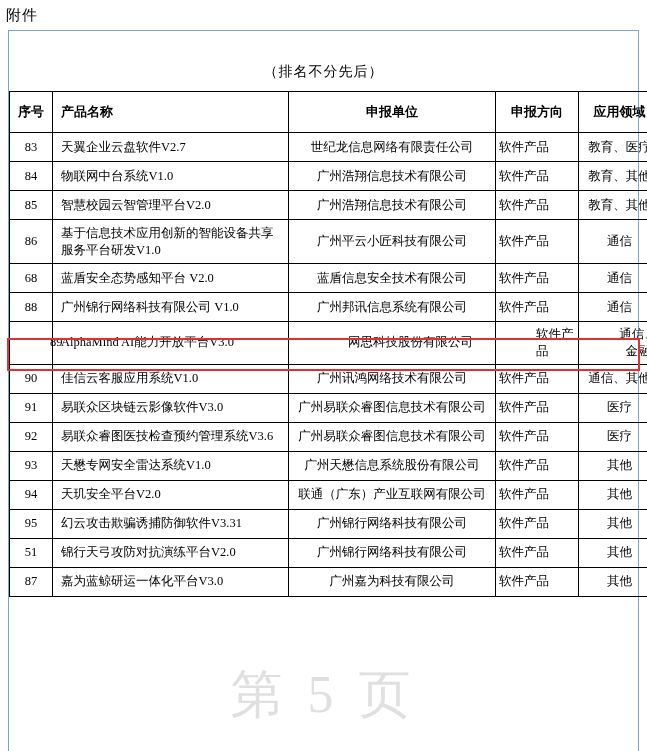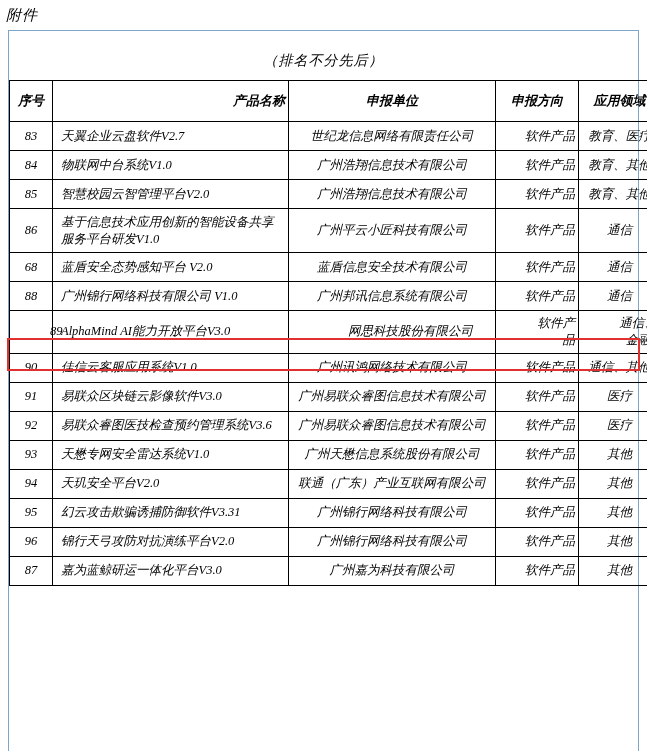--- a/index.html
+++ b/index.html
@@ -13,21 +13,20 @@
     font-family: "Liberation Serif", "DejaVu Serif", serif;
     color: #000;
     position: relative;
     overflow: hidden;
   }
   .page {
     position: relative;
     width: 647px;
     height: 751px;
     box-sizing: border-box;
-    font-style: italic;
   }
   .attach-label {
     position: absolute;
     left: 6px;
     top: 6px;
     font-size: 15px;
     font-family: "Liberation Sans", sans-serif;
     letter-spacing: 1px;
   }
   .doc-frame {
@@ -47,21 +46,21 @@
   }
   .doc-title {
     font-size: 23px;
     font-weight: bold;
     letter-spacing: 1px;
     line-height: 1.25;
     font-family: "Liberation Serif", serif;
   }
   .doc-subtitle {
     font-size: 14px;
-    margin-top: 5px;
+    margin-top: 16px;
     letter-spacing: 1px;
   }
   table.main-table {
     border-collapse: collapse;
     width: 611px;
     margin: 10px auto 0 auto;
     table-layout: fixed;
   }
   table.main-table th,
   table.main-table td {
@@ -73,21 +72,21 @@
   }
   table.main-table th {
     font-weight: bold;
     text-align: center;
     height: 32px;
     font-size: 13px;
   }
   .col-no    { width: 36px; text-align: center; }
   .col-name  { width: 224px; text-align: left; padding-left: 8px !important; }
   .col-unit  { width: 200px; text-align: center; }
-  .col-dir   { width: 76px; text-align: right; }
+  .col-dir   { width: 76px; text-align: left; }
   .col-field { width: 75px; text-align: center; }
   tr.row { height: 29px; }
   tr.row.tall { height: 44px; }
   tr.highlight td {
     font-weight: normal;
     padding-left: 40px;
   }
   .hl-overlay {
     position: absolute;
     left: 7px;
@@ -122,21 +121,21 @@
   <div class="doc-frame">
 
     <div class="title-block">
       <div class="doc-subtitle">（排名不分先后）</div>
     </div>
 
     <table class="main-table">
       <thead>
         <tr>
           <th class="col-no">序号</th>
-          <th class="col-name" style="text-align:right;">产品名称</th>
+          <th class="col-name" style="text-align:left;">产品名称</th>
           <th class="col-unit">申报单位</th>
           <th class="col-dir">申报方向</th>
           <th class="col-field">应用领域</th>
         </tr>
       </thead>
       <tbody id="table-body">
           <tr class="row">
             <td class="col-no">83</td>
             <td class="col-name">天翼企业云盘软件V2.7</td>
             <td class="col-unit">世纪龙信息网络有限责任公司</td>
@@ -221,33 +220,34 @@
             <td class="col-field">其他</td>
           </tr>
           <tr class="row">
             <td class="col-no">95</td>
             <td class="col-name">幻云攻击欺骗诱捕防御软件V3.31</td>
             <td class="col-unit">广州锦行网络科技有限公司</td>
             <td class="col-dir">软件产品</td>
             <td class="col-field">其他</td>
           </tr>
           <tr class="row">
-            <td class="col-no">96</td>
+            <td class="col-no">51</td>
             <td class="col-name">锦行天弓攻防对抗演练平台V2.0</td>
             <td class="col-unit">广州锦行网络科技有限公司</td>
             <td class="col-dir">软件产品</td>
             <td class="col-field">其他</td>
           </tr>
           <tr class="row">
             <td class="col-no">87</td>
             <td class="col-name">嘉为蓝鲸研运一体化平台V3.0</td>
             <td class="col-unit">广州嘉为科技有限公司</td>
             <td class="col-dir">软件产品</td>
             <td class="col-field">其他</td>
           </tr>
         </tbody>
     </table>
 
   </div>
 
+  <div class="watermark">第 5 页</div>
   <div class="hl-overlay" id="hl-overlay" style="top: 338.25px; height: 33px; border-color: rgb(224, 48, 48);"></div>
 
 </div>
 
 </body></html>

